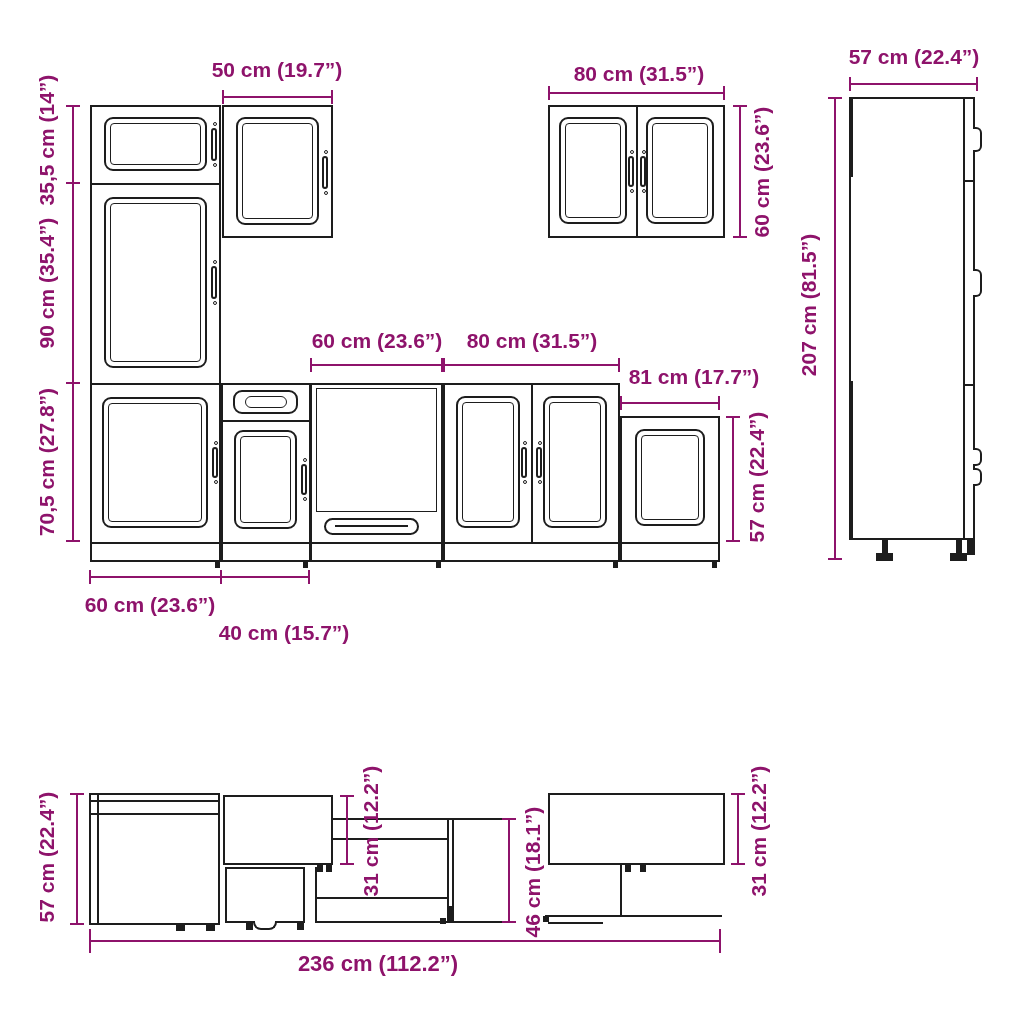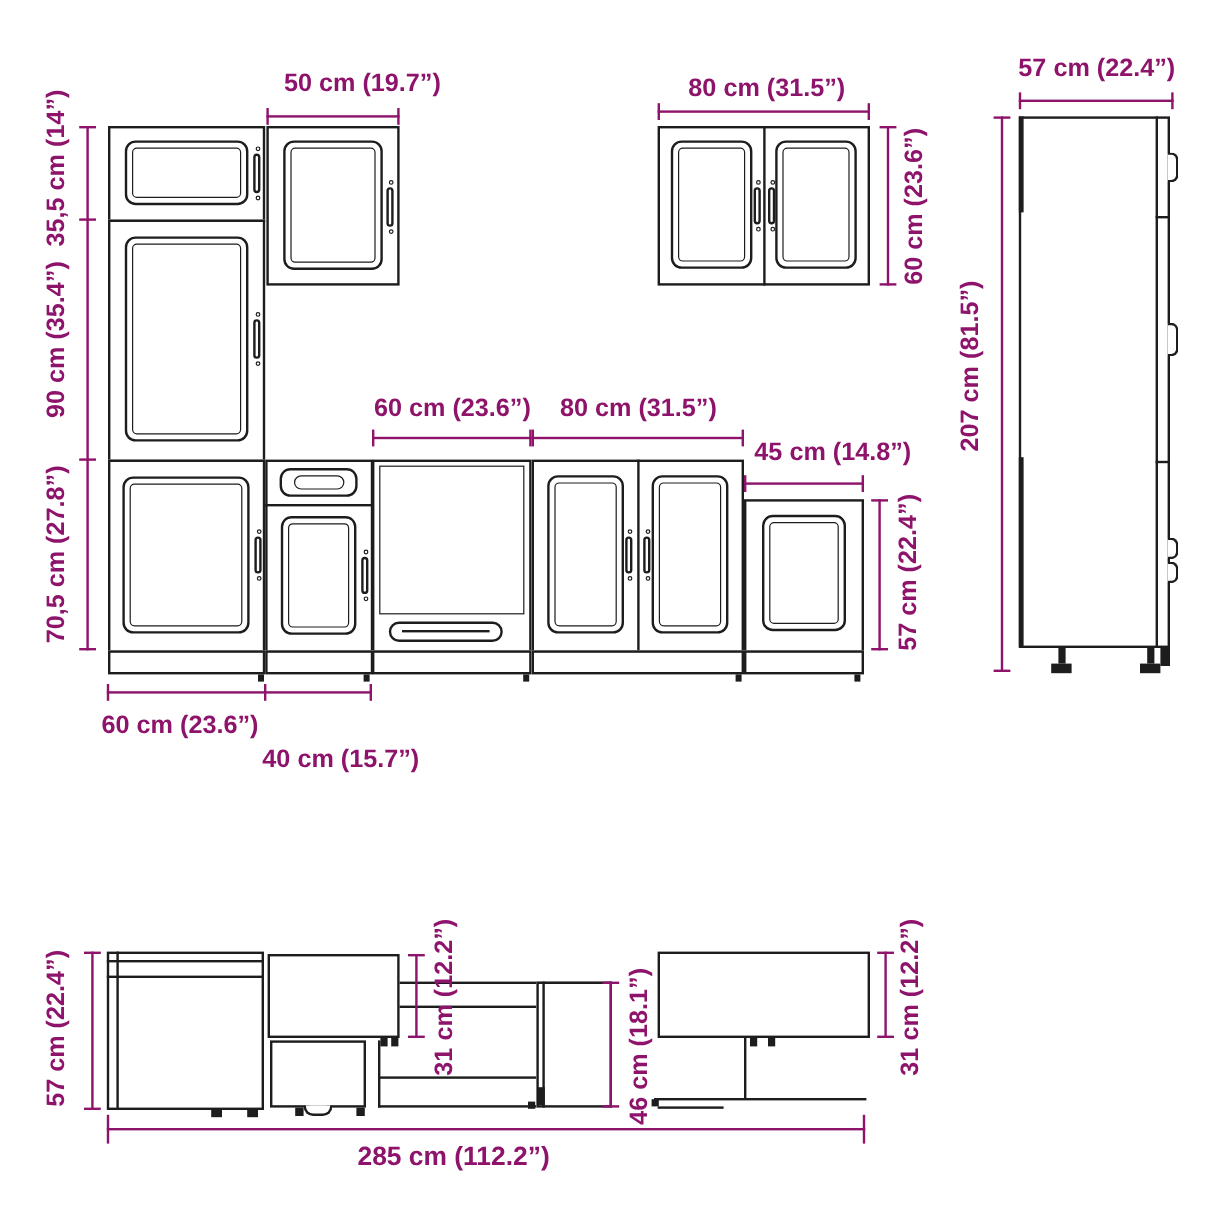--- a/index.html
+++ b/index.html
@@ -122,35 +122,35 @@
     <div class="bracket" style="left:973px;top:269px;height:28px;"></div>
     <div class="bracket" style="left:973px;top:448px;height:18px;"></div>
     <div class="bracket" style="left:973px;top:468px;height:18px;"></div>
     <div class="dark" style="left:882px;top:540px;width:6px;height:13px;"></div>
     <div class="dark" style="left:876px;top:553px;width:17px;height:8px;"></div>
     <div class="dark" style="left:956px;top:540px;width:6px;height:13px;"></div>
     <div class="dark" style="left:950px;top:553px;width:17px;height:8px;"></div>
     <div class="dark" style="left:967px;top:540px;width:8px;height:15px;"></div>
 
     <div class="dimh" style="left:222px;top:96px;width:111px;"></div>
-    <div class="lbl" style="left:277px;top:70px;margin-left:25px;">50 cm (19.7”)</div>
+    <div class="lbl" style="left:277px;top:70px;">50 cm (19.7”)</div>
 
     <div class="dimv" style="left:72px;top:105px;height:437px;"></div>
     <div class="tickh" style="left:66px;top:182px;"></div>
     <div class="tickh" style="left:66px;top:382px;"></div>
     <div class="lbl rot" style="left:47px;top:140px;">35,5 cm (14”)</div>
     <div class="lbl rot" style="left:47px;top:283px;">90 cm (35.4”)</div>
     <div class="lbl rot" style="left:47px;top:462px;">70,5 cm (27.8”)</div>
 
     <div class="dimh" style="left:310px;top:364px;width:133px;"></div>
     <div class="lbl" style="left:377px;top:341px;">60 cm (23.6”)</div>
     <div class="dimh" style="left:443px;top:364px;width:177px;"></div>
     <div class="lbl" style="left:532px;top:341px;">80 cm (31.5”)</div>
     <div class="dimh" style="left:620px;top:402px;width:100px;"></div>
-    <div class="lbl" style="left:694px;top:377px;">45 cm (14.8”)</div>
+    <div class="lbl" style="left:694px;top:377px;">81 cm (17.7”)</div>
     <div class="dimv" style="left:732px;top:416px;height:126px;"></div>
     <div class="lbl rot" style="left:757px;top:477px;">57 cm (22.4”)</div>
 
     <div class="dimh" style="left:89px;top:576px;width:221px;"></div>
     <div class="tickv" style="left:220px;top:570px;"></div>
     <div class="lbl" style="left:150px;top:605px;">60 cm (23.6”)</div>
     <div class="lbl" style="left:284px;top:605px;margin-top:28px;">40 cm (15.7”)</div>
 
     <div class="dimh" style="left:548px;top:92px;width:177px;"></div>
     <div class="lbl" style="left:639px;top:74px;">80 cm (31.5”)</div>
@@ -206,16 +206,16 @@
     <div class="dimv" style="left:346px;top:795px;height:70px;"></div>
     <div class="lbl rot" style="left:371px;top:831px;">31 cm (12.2”)</div>
 
     <div class="dimv" style="left:508px;top:818px;height:105px;"></div>
     <div class="lbl rot" style="left:533px;top:872px;">46 cm (18.1”)</div>
 
     <div class="dimv" style="left:737px;top:793px;height:72px;"></div>
     <div class="lbl rot" style="left:759px;top:831px;">31 cm (12.2”)</div>
 
     <div class="dimh big" style="left:89px;top:940px;width:632px;"></div>
-    <div class="lbl" style="left:378px;top:964px;font-size:22px;">285 cm (112.2”)</div>
+    <div class="lbl" style="left:378px;top:964px;font-size:22px;">236 cm (112.2”)</div>
   </div>
 
 </div>
 
 </body></html>

